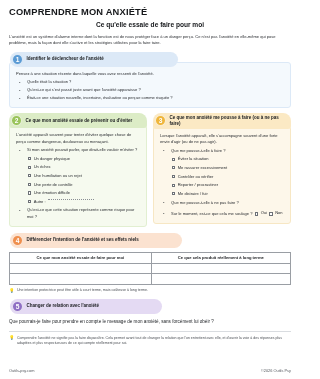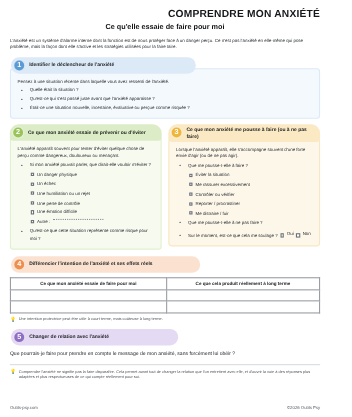--- a/index.html
+++ b/index.html
@@ -6,21 +6,21 @@
   html, body {
     width: 300px; height: 379px;
     background: #ffffff;
     font-family: "Liberation Sans", sans-serif;
     color: #1d1f23;
     overflow: hidden;
   }
   .page { width: 300px; height: 379px; padding: 7px 9px 0 9px; position: relative; }
 
   .title {
-    text-align: right;
+    text-align: left;
     font-size: 9.3px;
     font-weight: bold;
     letter-spacing: .2px;
     color: #15171a;
   }
   .subtitle {
     text-align: center;
     font-size: 6.6px;
     font-weight: bold;
     color: #15171a;

